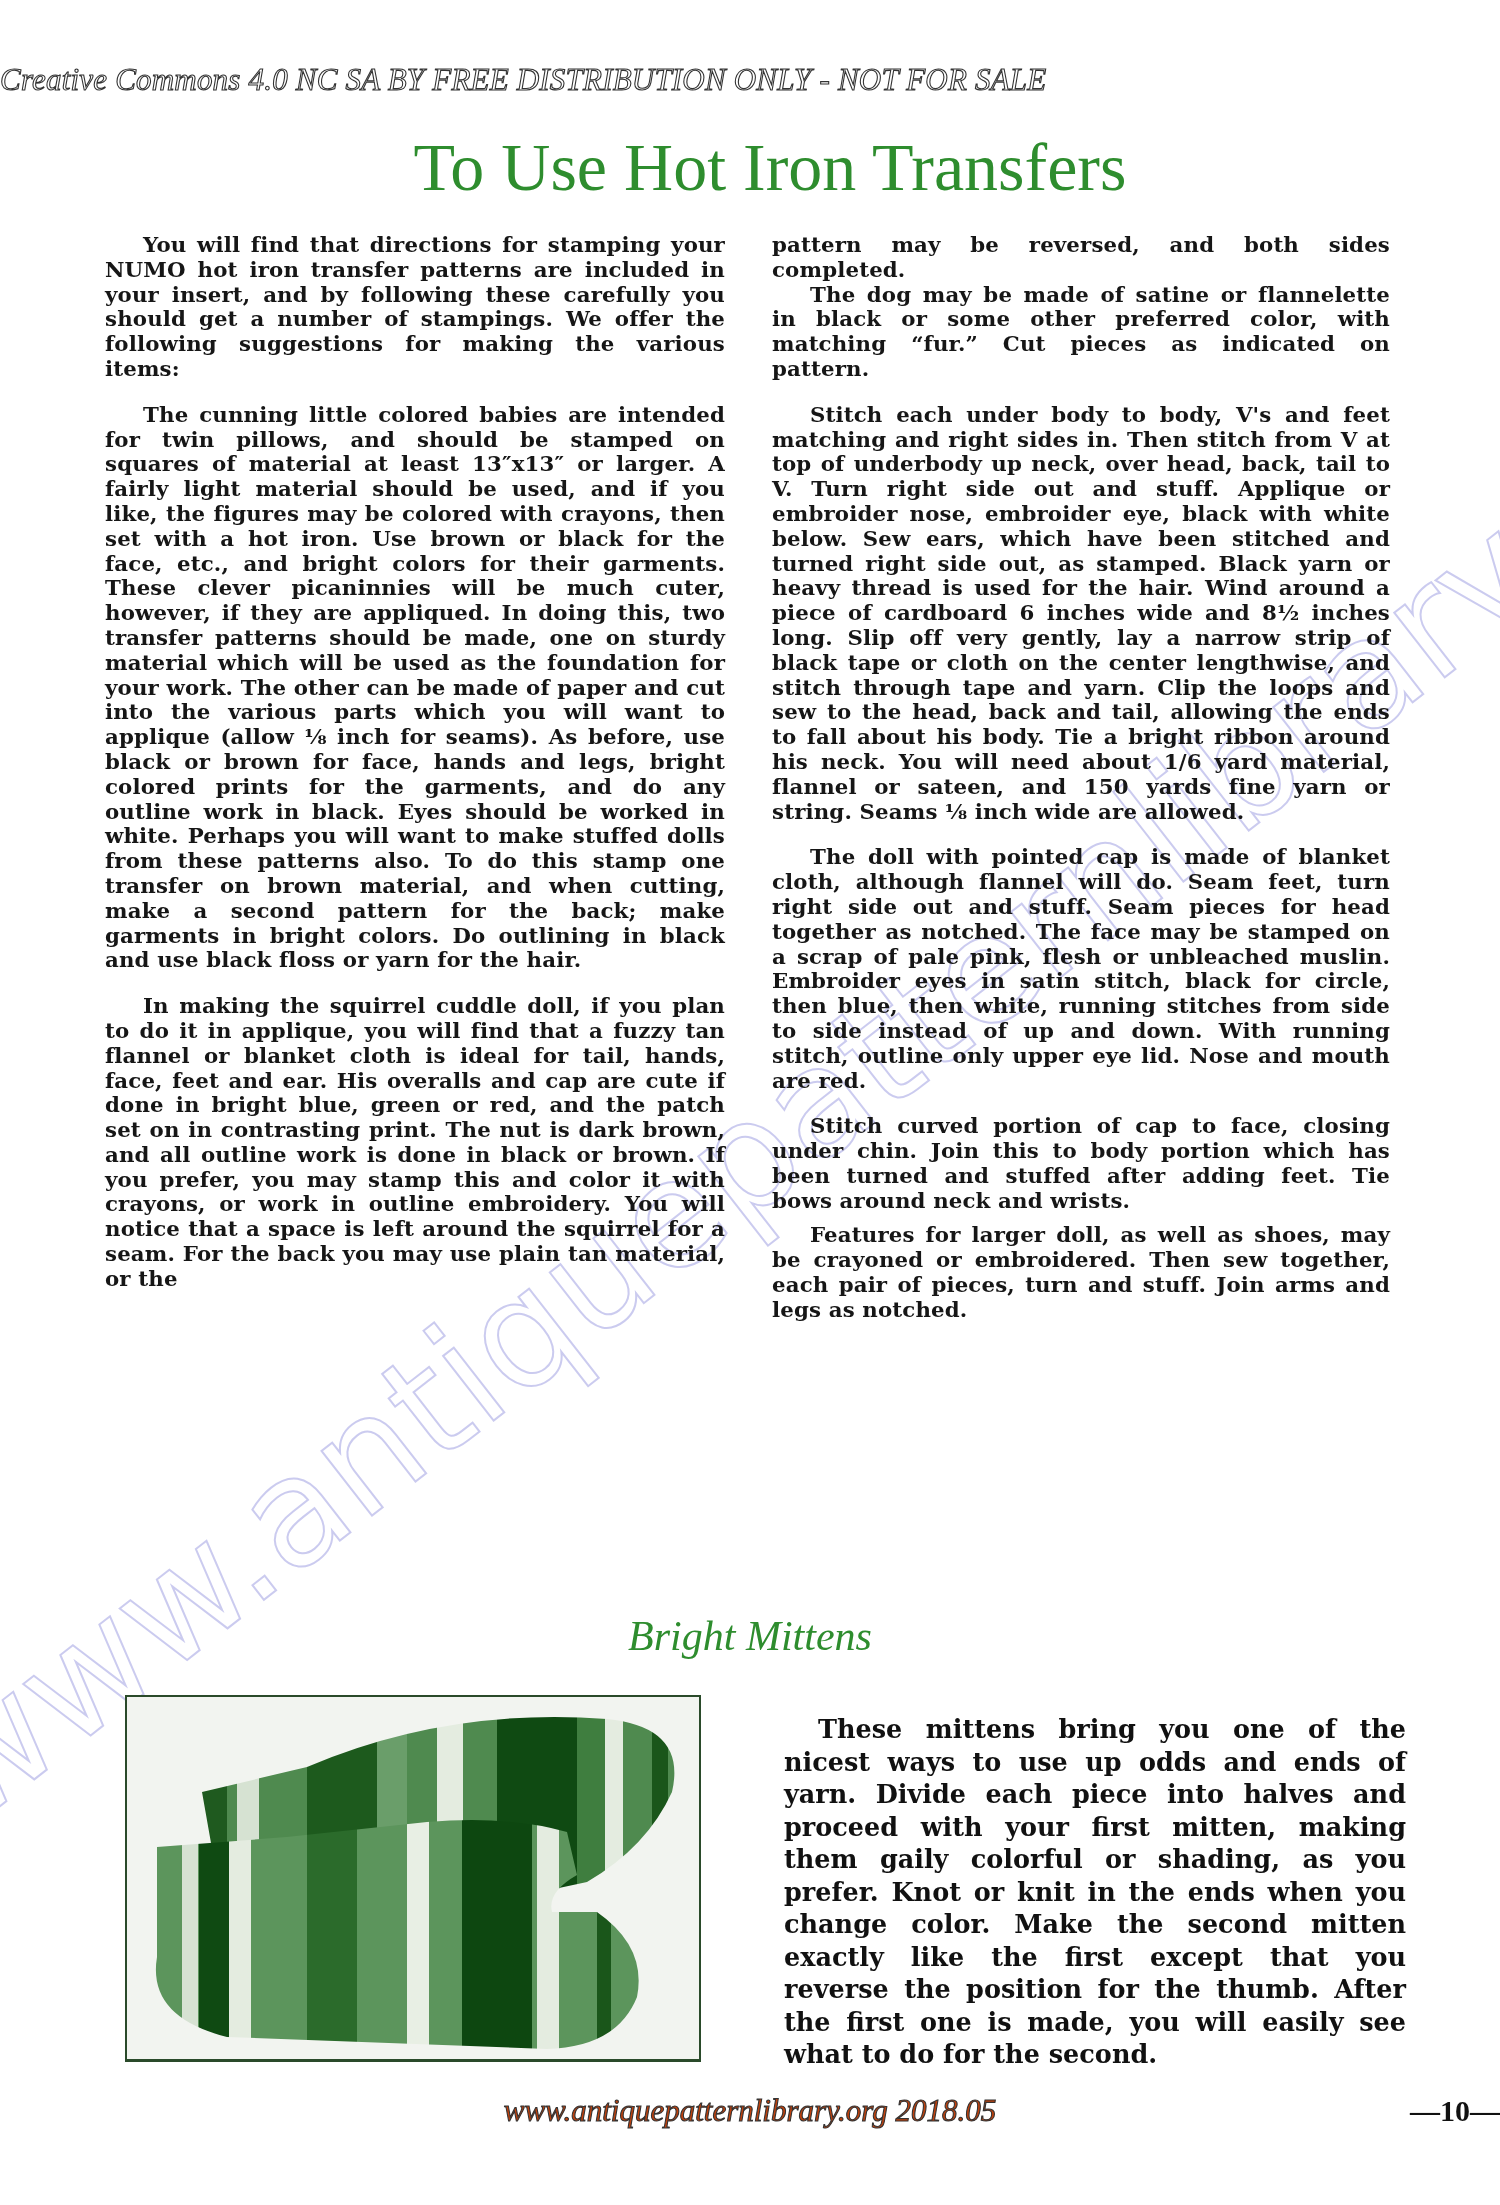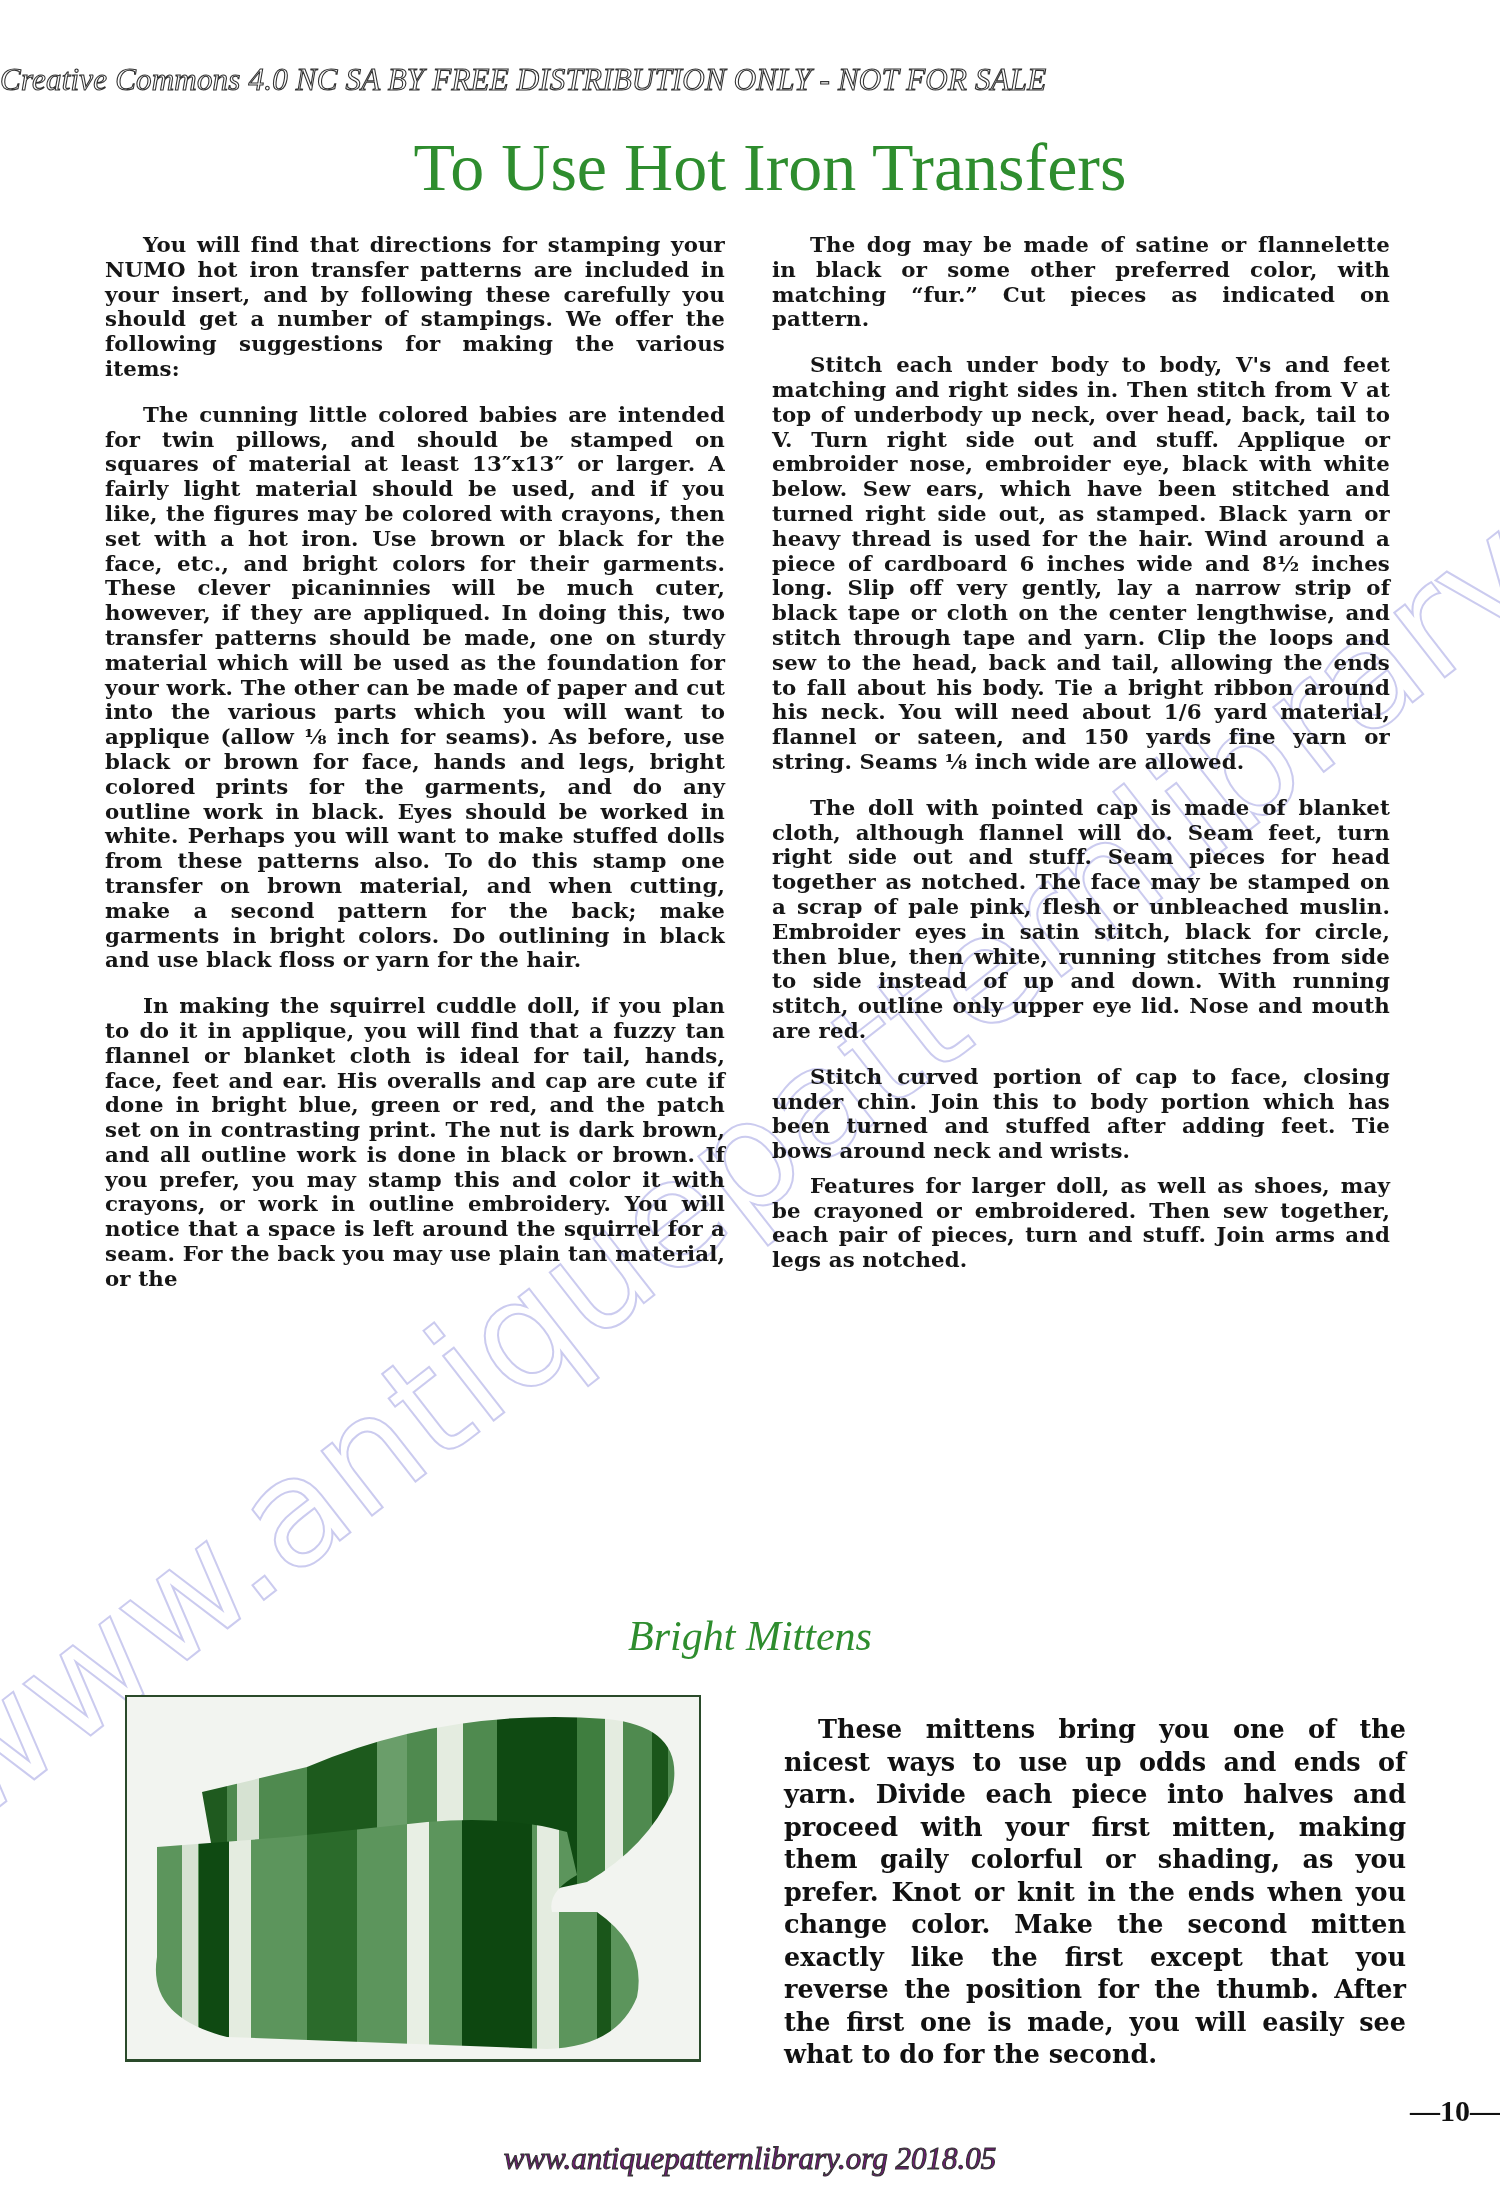--- a/index.html
+++ b/index.html
@@ -36,21 +36,21 @@
     }
     .mitten-photo svg { width: 100%; height: 100%; display: block; }
     .mitten-text {
       position: absolute; left: 768px; top: 1697px; width: 622px;
       font-family: "DejaVu Serif", serif; font-weight: bold; font-size: 25.5px; line-height: 32.5px;
       text-align: justify; margin: 16px; text-indent: 34px; color: #111;
     }
     .footer {
       position: absolute; left: 0; width: 1500px; top: 2093px; text-align: center;
       font-family: "Liberation Serif", serif; font-style: italic; font-size: 31px;
-      color: #701a75; margin-top: 48px; -webkit-text-stroke: 1.1px #333;
+      color: #c2410c; -webkit-text-stroke: 1.1px #333;
     }
     .page-number {
       position: absolute; left: 0; width: 1500px; top: 2094px; text-align: right;
       font-family: "Liberation Serif", serif; font-weight: bold; font-size: 30px; color: #111;
     }
     .watermark {
       position: absolute; pointer-events: none; white-space: nowrap;
       font-family: "DejaVu Sans", sans-serif; font-size: 150px; color: transparent;
       -webkit-text-stroke: 2px rgba(140,140,220,0.45); transform-origin: left center;
     }
@@ -66,20 +66,21 @@
 
 <h1 class="title">To Use Hot Iron Transfers</h1>
 
 <div class="col col-left">
   <p>You will find that directions for stamping your NUMO hot iron transfer patterns are included in your insert, and by following these carefully you should get a number of stampings. We offer the following suggestions for making the various items:</p>
   <p>The cunning little colored babies are intended for twin pillows, and should be stamped on squares of material at least 13″x13″ or larger. A fairly light material should be used, and if you like, the figures may be colored with crayons, then set with a hot iron. Use brown or black for the face, etc., and bright colors for their garments. These clever picaninnies will be much cuter, however, if they are appliqued. In doing this, two transfer patterns should be made, one on sturdy material which will be used as the foundation for your work. The other can be made of paper and cut into the various parts which you will want to applique (allow ⅛ inch for seams). As before, use black or brown for face, hands and legs, bright colored prints for the garments, and do any outline work in black. Eyes should be worked in white. Perhaps you will want to make stuffed dolls from these patterns also. To do this stamp one transfer on brown material, and when cutting, make a second pattern for the back; make garments in bright colors. Do outlining in black and use black floss or yarn for the hair.</p>
   <p class="tight">In making the squirrel cuddle doll, if you plan to do it in applique, you will find that a fuzzy tan flannel or blanket cloth is ideal for tail, hands, face, feet and ear. His overalls and cap are cute if done in bright blue, green or red, and the patch set on in contrasting print. The nut is dark brown, and all outline work is done in black or brown. If you prefer, you may stamp this and color it with crayons, or work in outline embroidery. You will notice that a space is left around the squirrel for a seam. For the back you may use plain tan material, or the</p>
 </div>
 
 <div class="col col-right">
+  <p class="flush">pattern may be reversed, and both sides completed.</p>
   <p>The dog may be made of satine or flannelette in black or some other preferred color, with matching “fur.” Cut pieces as indicated on pattern.</p>
   <p>Stitch each under body to body, V's and feet matching and right sides in. Then stitch from V at top of underbody up neck, over head, back, tail to V. Turn right side out and stuff. Applique or embroider nose, embroider eye, black with white below. Sew ears, which have been stitched and turned right side out, as stamped. Black yarn or heavy thread is used for the hair. Wind around a piece of cardboard 6 inches wide and 8½ inches long. Slip off very gently, lay a narrow strip of black tape or cloth on the center lengthwise, and stitch through tape and yarn. Clip the loops and sew to the head, back and tail, allowing the ends to fall about his body. Tie a bright ribbon around his neck. You will need about 1/6 yard material, flannel or sateen, and 150 yards fine yarn or string. Seams ⅛ inch wide are allowed.</p>
   <p>The doll with pointed cap is made of blanket cloth, although flannel will do. Seam feet, turn right side out and stuff. Seam pieces for head together as notched. The face may be stamped on a scrap of pale pink, flesh or unbleached muslin. Embroider eyes in satin stitch, black for circle, then blue, then white, running stitches from side to side instead of up and down. With running stitch, outline only upper eye lid. Nose and mouth are red.</p>
   <p style="margin-bottom:10px">Stitch curved portion of cap to face, closing under chin. Join this to body portion which has been turned and stuffed after adding feet. Tie bows around neck and wrists.</p>
   <p class="tight">Features for larger doll, as well as shoes, may be crayoned or embroidered. Then sew together, each pair of pieces, turn and stuff. Join arms and legs as notched.</p>
 </div>
 
 <h2 class="subtitle">Bright Mittens</h2>
 
 <div class="mitten-photo" title="photo of two striped knitted mittens">

